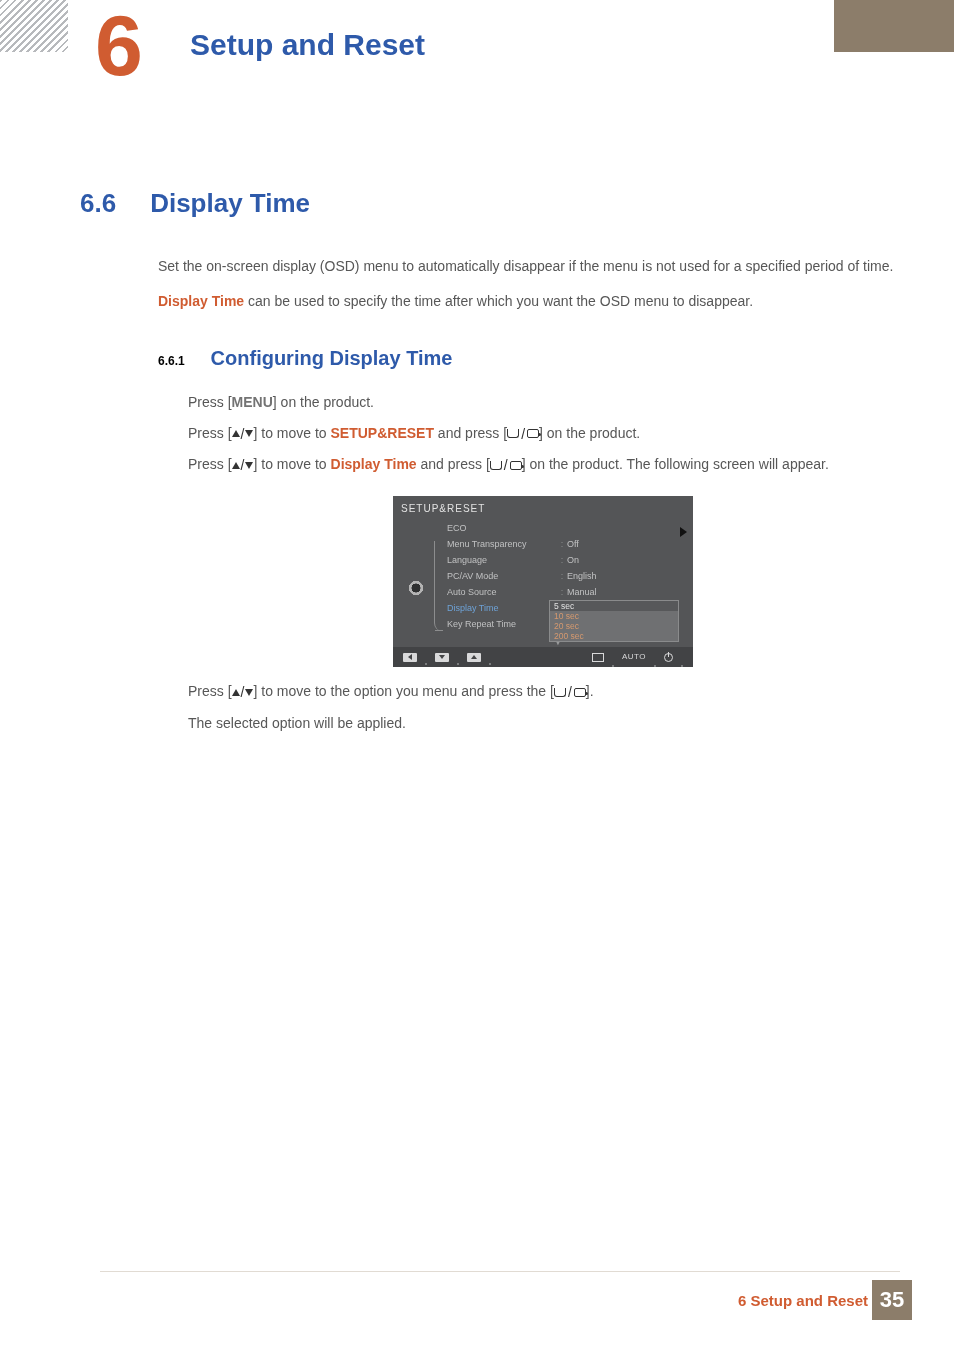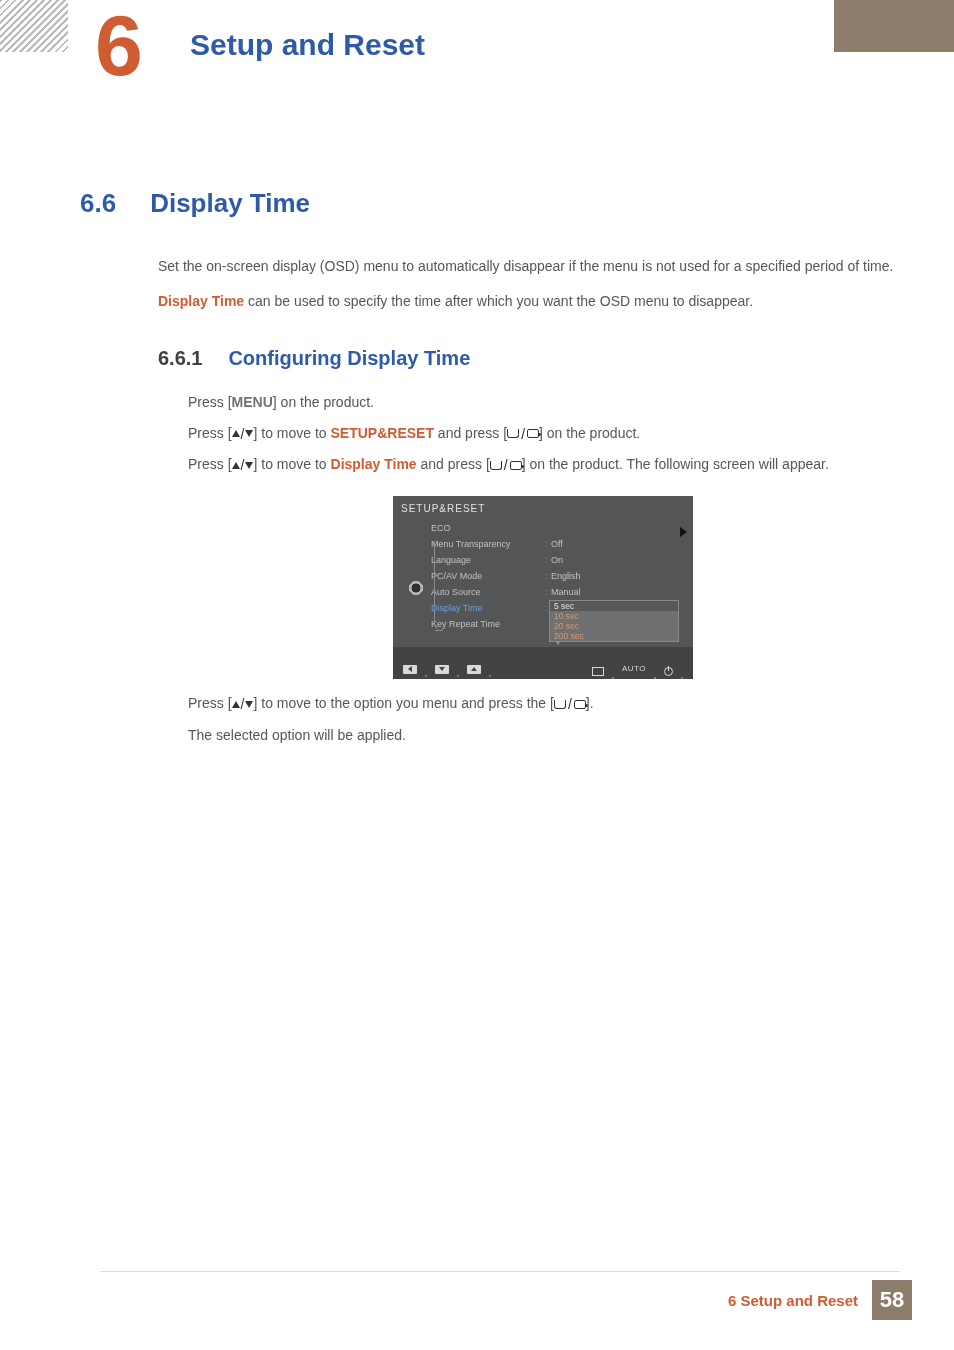--- a/index.html
+++ b/index.html
@@ -16,21 +16,21 @@
 
   
   .sec-row { position: absolute; left: 80px; top: 188px; display:flex; align-items: baseline; gap: 34px; }
   .sec-num { font-size: 26px; color: #2e5aaa; font-weight: 700; }
   .sec-title { font-size: 26px; color: #2e5aaa; font-weight: 700; }
 
   .body { position: absolute; left: 158px; top: 254px; width: 740px; font-size: 14px; line-height: 1.75; color: #575757; }
   .body p { margin-bottom: 10px; }
   .orange { color: #d05c31; font-weight: 600; }
   .sub-row { margin-top: 28px; margin-bottom: 14px; }
-  .sub-num { font-size: 20px; color: #404040; font-weight: 700; }
+  .sub-num { font-size: 12px; color: #000000; font-weight: 700; }
   .sub-title { font-size: 20px; color: #2e5aaa; font-weight: 700; margin-left: 22px; }
   .step-list { margin-left: 30px; }
   .step-list .step { display:flex; gap:6px; margin-bottom: 6px; }
   .step-body { flex: 1; }
   .menu-word { font-weight: 700; color: #737373; }
 
   
   .ud-glyph { display:inline-flex; align-items:center; gap:0; vertical-align: middle; }
   .tri-up, .tri-dn { width:0; height:0; display:inline-block; }
   .tri-up { border-left:4px solid transparent; border-right:4px solid transparent; border-bottom:7px solid #333; }
@@ -41,46 +41,46 @@
   .rect-ic2 { width:12px; height:9px; border:1.5px solid #333; border-radius: 2px; display:inline-block; position:relative; }
   .rect-ic2::after { content:""; position:absolute; right:-3px; top:3px; width:3px; height:3px; background:#333; border-radius:50%; }
 
   
   .osd { margin: 18px auto 12px; width: 300px; background: #545557; font-size: 9px; color: #c9cacb; }
   .osd-title { padding: 4px 8px; font-size: 10px; color:#e2e2e2; letter-spacing:1px; }
   .osd-body { display:flex; padding: 0 8px 4px 8px; position:relative; }
   .osd-left { width: 30px; display:flex; flex-direction:column; align-items:center; padding-top: 58px; }
   .gear-ic { width:18px; height:18px; background: radial-gradient(circle,#2f3031 35%, transparent 36%), radial-gradient(circle,#b4b4b4 55%, transparent 56%); border-radius:50%; position:relative; }
   .osd-mid { flex: 1; position:relative; }
-  .osd-row { display:flex; align-items:flex-start; height: 16px; }
+  .osd-row { display:flex; align-items:flex-start; height: 16px; margin-left: 16px; }
   .osd-label { width: 110px; color:#c0c1c2; }
   .osd-sep { width: 10px; color:#8c8d8e; text-align:center; }
   .osd-val { flex:1; color:#c0c1c2; }
   .osd-row.highlight .osd-label { color:#6ea2d6; }
   .osd-popup { position:absolute; left: 118px; top: 79px; width: 130px; background:#6f7072; border:1px solid #8a8b8c; }
   .osd-popup div { padding: 0 4px; font-size: 8.5px; color:#d5996f; line-height: 10px; }
   .osd-popup .sel { background:#57585a; color:#e0e0e0; }
   .osd-right-tri { position:absolute; right:6px; top:6px; width:0;height:0;border-top:5px solid transparent;border-bottom:5px solid transparent;border-left:7px solid #111; }
   .osd-down-arrow { text-align:center; color:#9a9b9c; font-size:10px; height:10px; }
   .osd-footer { background:#424345; padding: 3px 10px; display:flex; align-items:center; justify-content:space-between; }
-  .osd-footer .grp { display:flex; gap:8px; align-items:flex-end;margin-top:12px; }
+  .osd-footer .grp { display:flex; gap:8px; align-items:center; }
   .pill { width:14px; height:9px; background:#d9d9da; border-radius:1px; display:inline-flex; align-items:center; justify-content:center; }
   .pill .t-l { width:0;height:0;border-top:3px solid transparent;border-bottom:3px solid transparent;border-right:4px solid #424345; }
   .pill .t-d { width:0;height:0;border-left:3px solid transparent;border-right:3px solid transparent;border-top:4px solid #424345; }
   .pill .t-u { width:0;height:0;border-left:3px solid transparent;border-right:3px solid transparent;border-bottom:4px solid #424345; }
   .auto-txt { font-size:8px; color:#d9d9da; letter-spacing:0.5px; }
   .pw-ic { width:9px;height:9px;border:1px solid #d9d9da;border-radius:50%;position:relative;display:inline-block; }
   .pw-ic::after{content:"";position:absolute;left:3px;top:-2px;width:1px;height:5px;background:#d9d9da;}
   .ret-ic { width:12px;height:9px;border:1px solid #d9d9da;display:inline-block;}
   .tiny-dot { width:2px;height:2px;background:#8e8f90;display:inline-block;border-radius:50%; align-self:flex-end;margin-bottom:-3px;}
   .osd-tree-line { position:absolute; left:3px; top:20px; width:10px; height:90px; border-left:1px solid #8c8d8e; border-bottom-left-radius:8px; }
   .osd-tree-line::after { content:""; position:absolute; bottom:0; left:0; width:8px; height:1px; background:#8c8d8e; }
 
   
-  .footer { position:absolute; bottom:30px; right:42px; display:flex; align-items:center; gap:14px; }
+  .footer { position:absolute; bottom:30px; right:42px; display:flex; align-items:center; gap:4px; }
   .footer .ftxt { color:#d05c31; font-size:15px; font-weight:600; }
   .footer .pnum { width:40px; height:40px; background:#8c7d6a; color:#fff; font-size:22px; font-weight:700; display:flex; align-items:center; justify-content:center; }
   .footer-rule { position:absolute; bottom:78px; left:100px; width:800px; height:1px; background:#e1dbd3; }
 </style>
 </head>
 <body>
 <div class="page">
 
   <div class="header-band"></div>
   <div class="header-hatch"></div>
@@ -227,15 +227,15 @@
       </div>
       <div class="step">
         <div class="step-body">The selected option will be applied.</div>
       </div>
     </div>
   </div>
 
   <div class="footer-rule"></div>
   <div class="footer">
     <span class="ftxt">6 Setup and Reset</span>
-    <span class="pnum">58</span>
+    <span class="pnum">35</span>
   </div>
 </div>
 
 </body></html>

